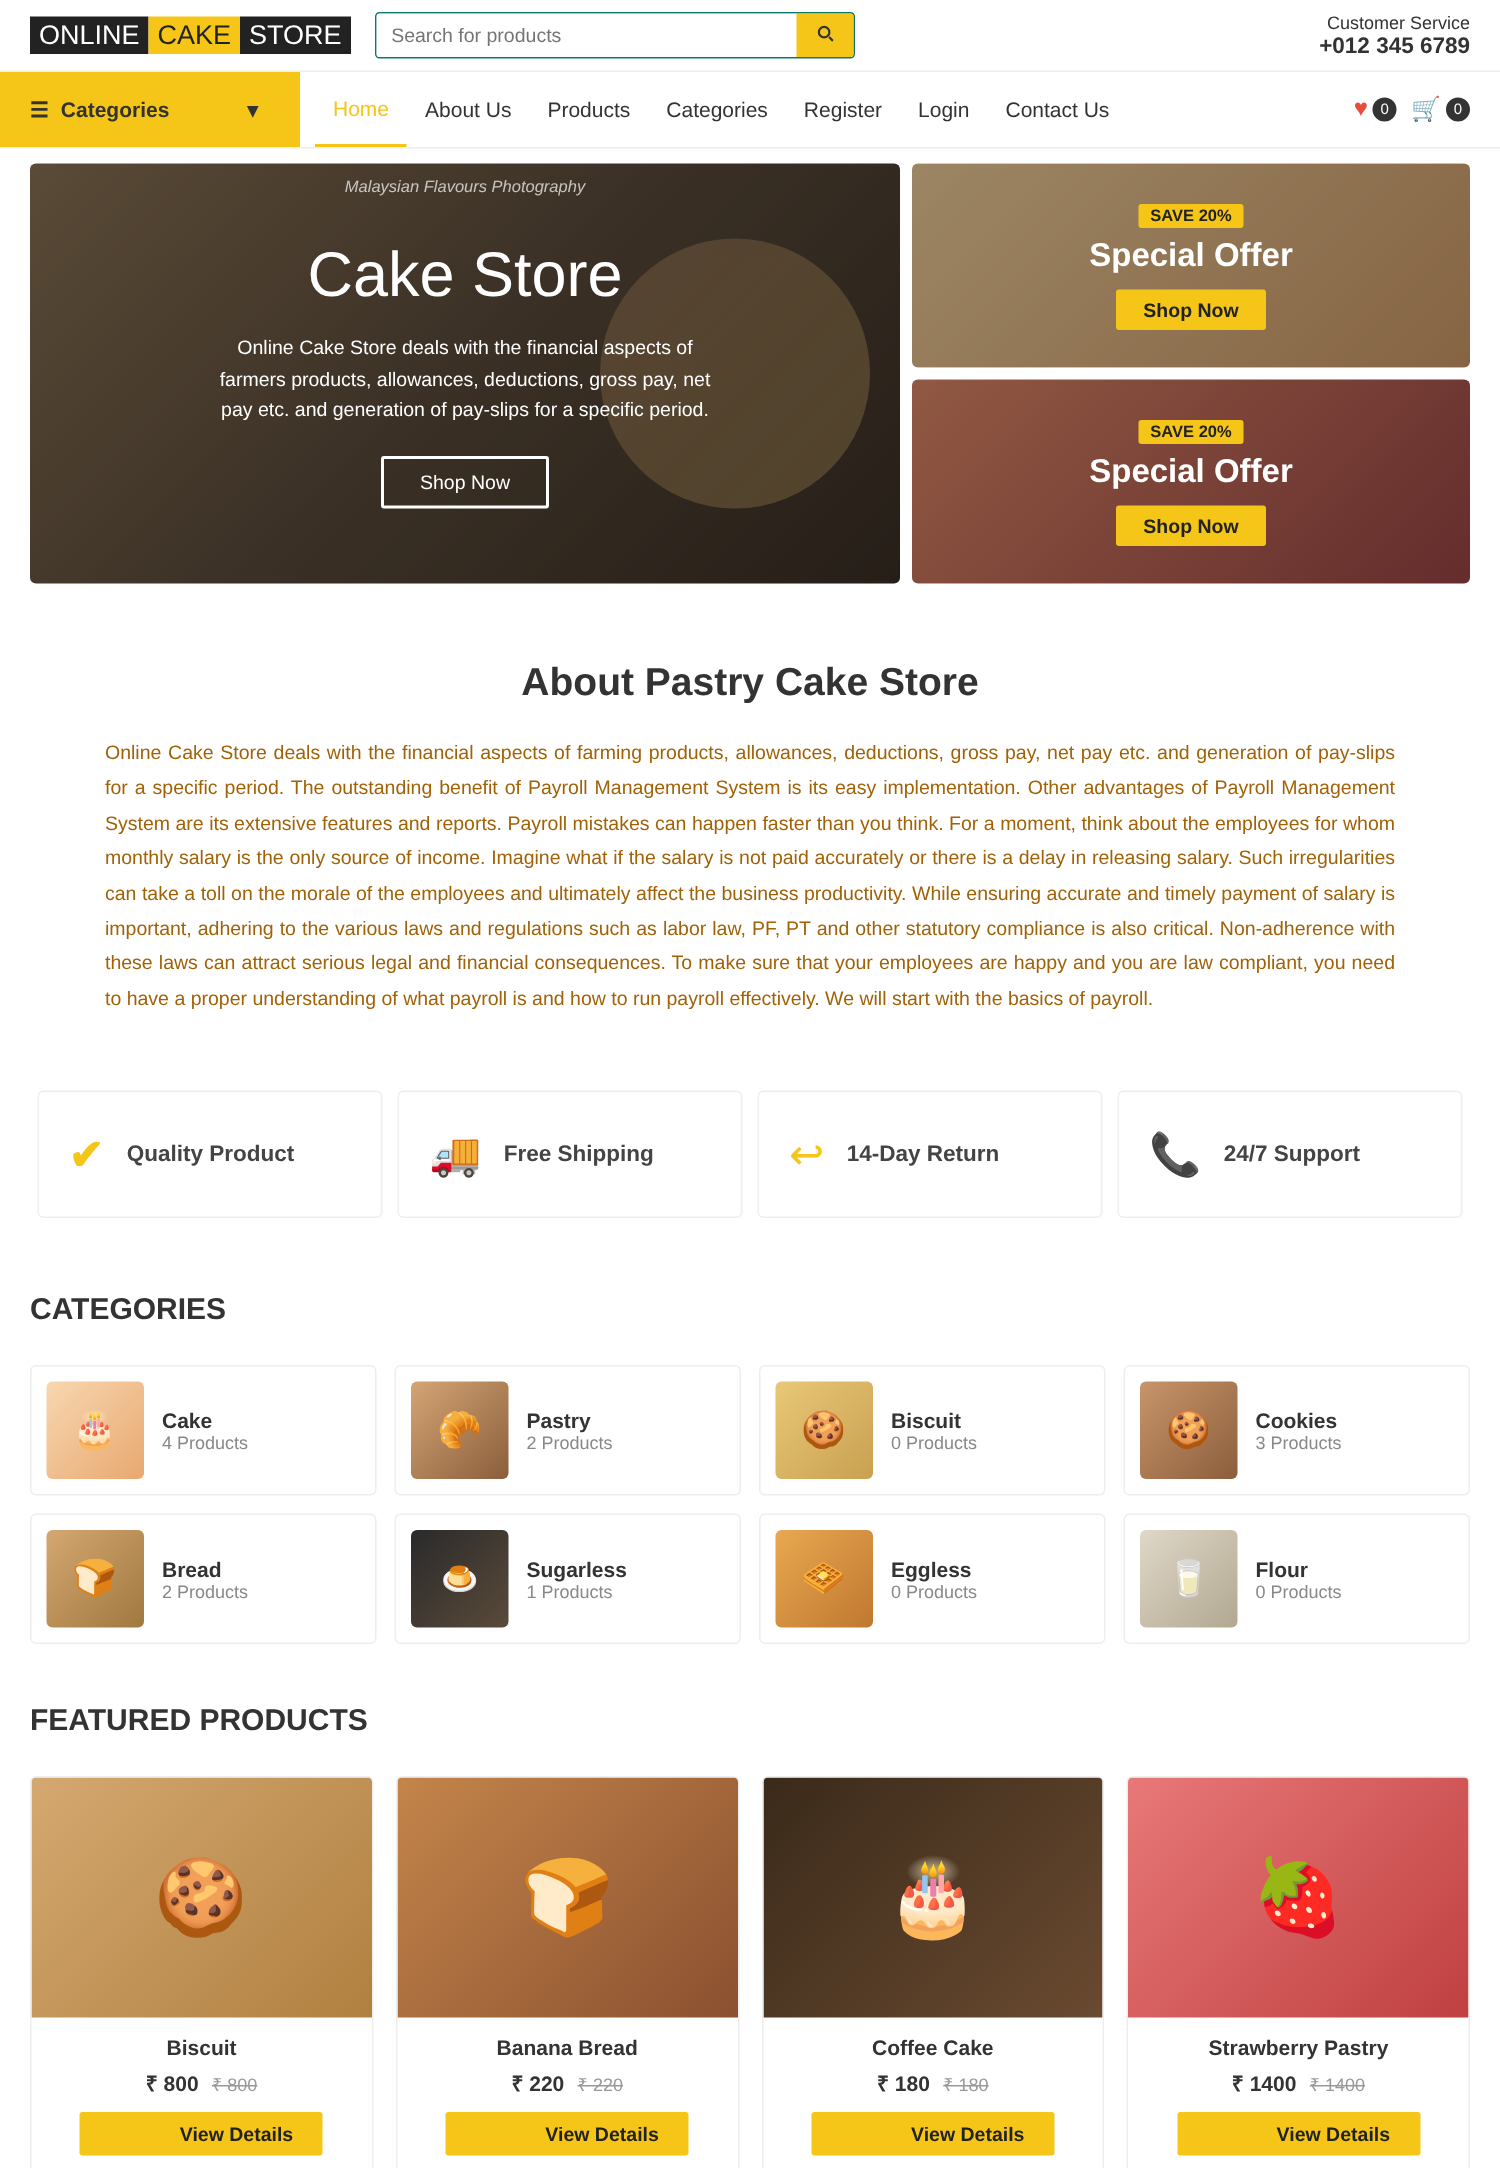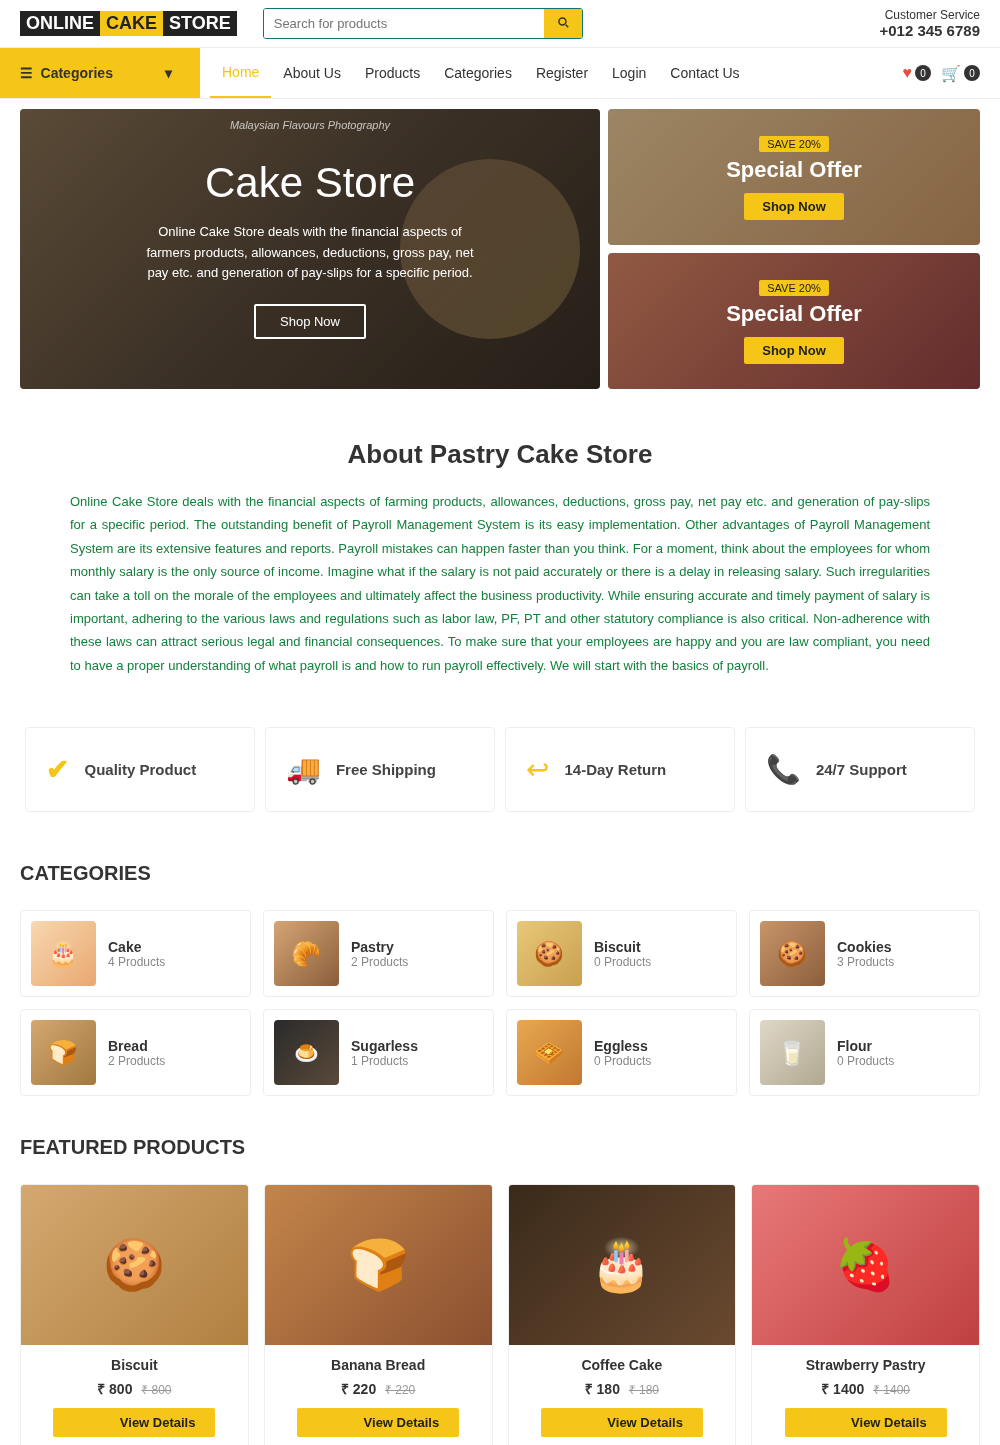--- a/index.html
+++ b/index.html
@@ -1,20 +1,20 @@
 <!DOCTYPE html>
 <html><head>
   <meta charset="utf-8">
   <style>
     * { margin: 0; padding: 0; box-sizing: border-box; }
     body { font-family: Arial, sans-serif; font-size: 14px; color: #333; background: #fff; width: 1000px; }
 
     
     .header { display: flex; align-items: center; padding: 8px 20px; border-bottom: 1px solid #eee; }
-    .logo { display: flex; align-items: center; font-weight: bold; font-size: 18px; margin-right: 26px; }
+    .logo { display: flex; align-items: center; font-weight: normal; font-size: 18px; margin-right: 16px; }
     .logo-online { background: #222; color: #fff; padding: 2px 6px; }
     .logo-cake { background: #f5c518; color: #222; padding: 2px 6px; }
     .logo-store { background: #222; color: #fff; padding: 2px 6px; }
     .search-bar { flex: 1; display: flex; max-width: 320px; border: 1px solid #0f766e; border-radius: 3px; overflow: hidden; }
     .search-bar input { flex: 1; padding: 6px 10px; border: none; outline: none; font-size: 13px; }
     .search-bar button { background: #f5c518; border: none; padding: 6px 12px; cursor: pointer; }
     .customer-service { margin-left: auto; text-align: right; font-size: 12px; }
     .customer-service .phone { font-size: 15px; font-weight: bold; }
 
     
@@ -36,28 +36,28 @@
     .hero-main-overlay { position: absolute; inset: 0; background: rgba(0,0,0,0.35); }
     .hero-main-content { position: relative; z-index: 2; text-align: center; color: #fff; padding: 20px; }
     .hero-main-content h1 { font-size: 42px; font-weight: normal; margin-bottom: 15px; }
     .hero-main-content p { font-size: 13px; line-height: 1.6; max-width: 340px; margin: 0 auto 20px; }
     .hero-label { position: absolute; top: 10px; left: 50%; transform: translateX(-50%); color: rgba(255,255,255,0.7); font-size: 11px; z-index: 2; font-style: italic; }
     .btn-shop { background: transparent; border: 2px solid #fff; color: #fff; padding: 8px 24px; cursor: pointer; font-size: 13px; border-radius: 2px; }
     .hero-side { display: flex; flex-direction: column; gap: 8px; flex: 1; }
     .hero-card { position: relative; border-radius: 4px; overflow: hidden; flex: 1; background: linear-gradient(135deg, #c4956a, #8B5e3c); display: flex; align-items: center; justify-content: center; min-height: 130px; }
     .hero-card-overlay { position: absolute; inset: 0; background: rgba(0,0,0,0.3); }
     .hero-card-content { position: relative; z-index: 2; text-align: center; color: #fff; }
-    .hero-card-content .save-badge { background: #f5c518; color: #222; font-size: 11px; font-weight: normal; padding: 2px 8px; border-radius: 2px; display: inline-block; margin-bottom: 5px; }
+    .hero-card-content .save-badge { background: #f5c518; color: #222; font-size: 11px; font-weight: bold; padding: 2px 8px; border-radius: 2px; display: inline-block; margin-bottom: 5px; }
     .hero-card-content h3 { font-size: 22px; font-weight: bold; margin-bottom: 10px; }
     .btn-shop-gold { background: #f5c518; border: none; color: #222; padding: 6px 18px; cursor: pointer; font-size: 13px; font-weight: bold; border-radius: 2px; }
 
     
     .about-section { padding: 40px 30px 20px; text-align: center; }
     .about-section h2 { font-size: 26px; font-weight: bold; margin-bottom: 20px; }
-    .about-section p { font-size: 13px; line-height: 1.8; color: #15803d; max-width: 860px; margin: 0 auto; text-align: justify; }
+    .about-section p { font-size: 13px; line-height: 1.8; color: #a16207; max-width: 860px; margin: 0 auto; text-align: justify; }
 
     
     .features { display: flex; gap: 0; padding: 30px 20px; }
     .feature-card { flex: 1; border: 1px solid #eee; padding: 25px 20px; display: flex; align-items: center; gap: 15px; margin: 0 5px; border-radius: 4px; }
     .feature-icon { font-size: 28px; color: #f5c518; }
     .feature-text { font-size: 15px; font-weight: bold; color: #444; }
 
     
     .categories-section { padding: 20px 20px; }
     .section-title { font-size: 20px; font-weight: bold; text-transform: uppercase; margin-bottom: 20px; padding-bottom: 5px; }

